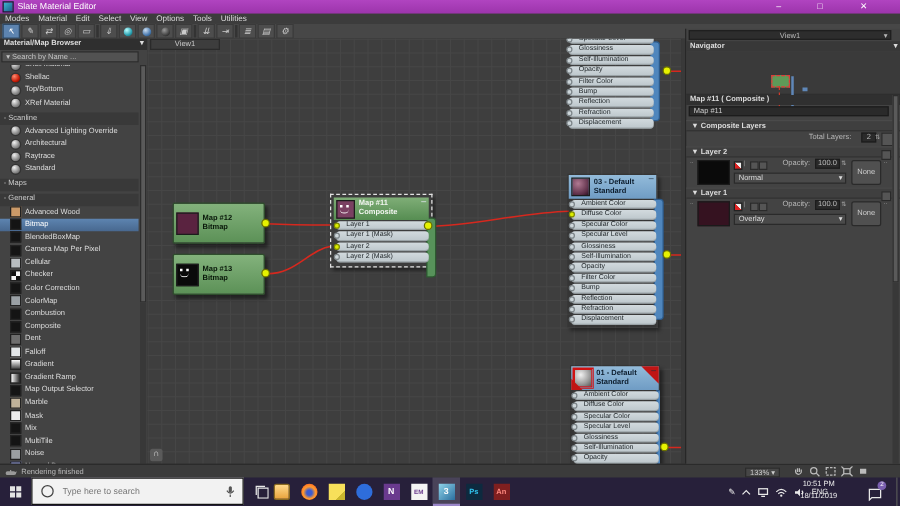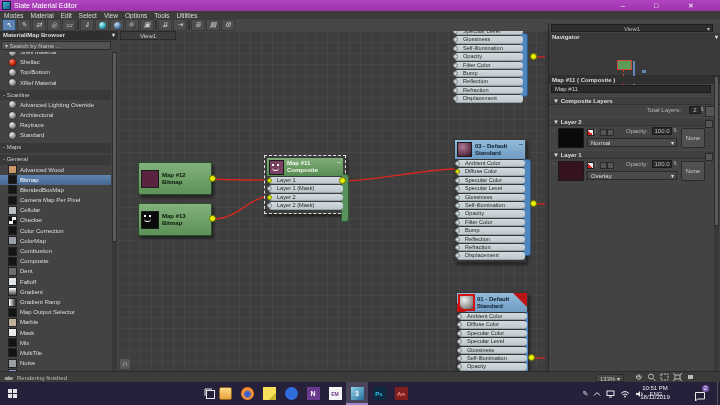--- a/index.html
+++ b/index.html
@@ -572,20 +572,28 @@
 
   <div class="abs" id="taskbar">
     <div id="startbtn">
         <span id="winlogo">
           <i></i>
           <i></i>
           <i></i>
           <i></i>
         </span>
       </div>
+    <div id="tsearch">
+      <span id="cring"></span>
+      <input placeholder="Type here to search" style="">
+      <svg width="8" height="10" style="margin-left:8px;">
+          <rect x="3" y="1" width="2.5" height="5" rx="1.2" fill="#555"></rect>
+          <path d="M1.5 4.5 q2.8 4 5.5 0 M4.2 7.5 v2" stroke="#555" fill="none"></path>
+        </svg>
+    </div>
     <div class="appslot" style="left:198px;">
         <svg width="11" height="11">
           <rect x="2.5" y="2.5" width="8" height="8" stroke="#e8e8e8" fill="none"></rect>
           <path d="M1 8 V1 H8" stroke="#e8e8e8" fill="none"></path>
         </svg>
       </div>
     <div id="appsrow">
   <div class="appslot" style="left: 214px;">
     <span class="appico" data-app="explorer"></span>
   </div>

